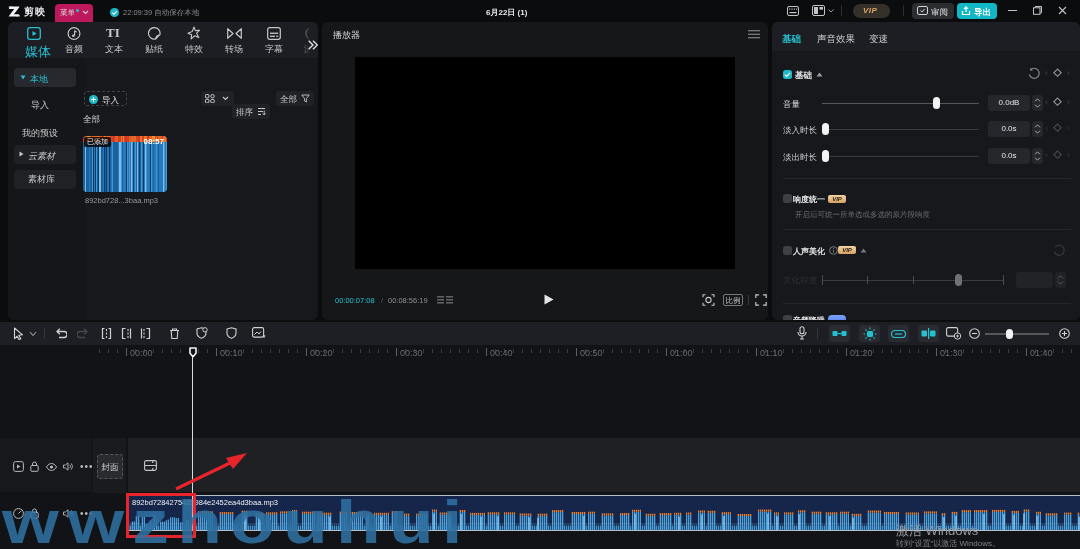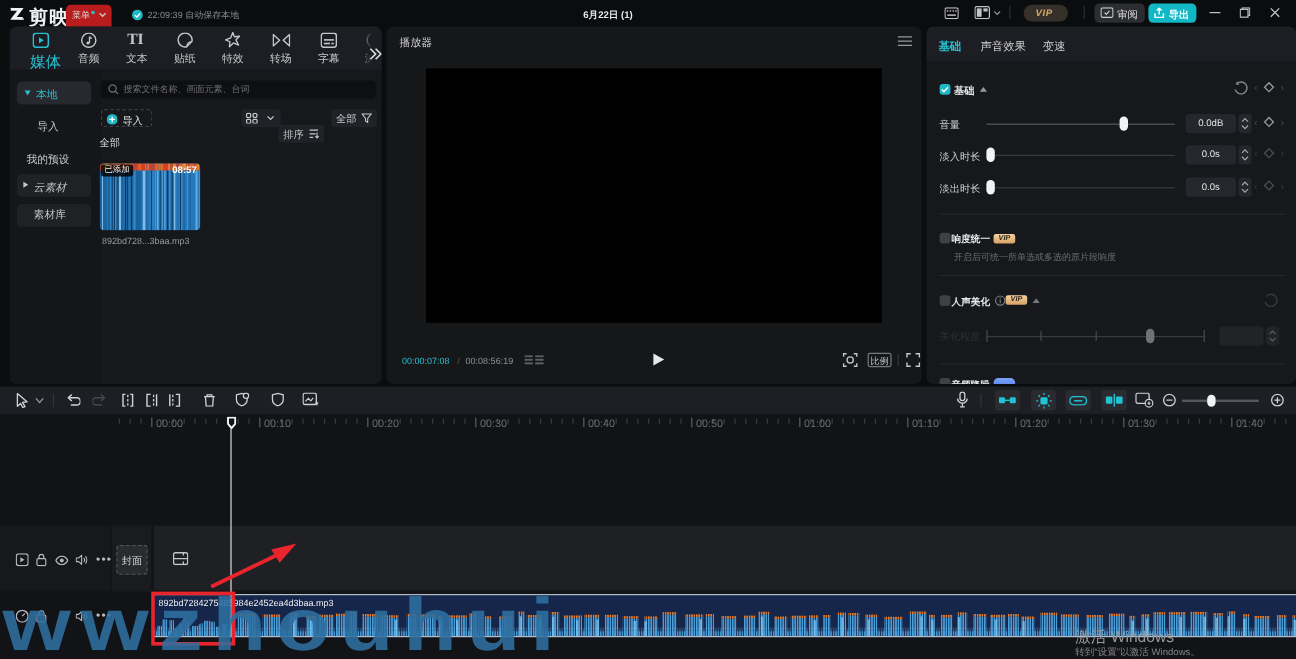--- a/index.html
+++ b/index.html
@@ -13,22 +13,22 @@
 <body>
 <div class="abs" style="left:0;top:0;width:1080px;height:549px;background:#0b0c0e;">
 
 <div class="abs" style="left:0;top:0;width:1080px;height:21px;background:#0b0c0e;">
 
   <svg class="abs" style="left:8px;top:6px" width="13" height="11" viewBox="0 0 13 11">
     <path d="M1.8 0.6 H11.6 L10 2.9 L5.9 8.2 H11.2 L10 10.4 H0.6 L2.2 8.2 L6.3 2.9 H0.8 Z" fill="#f2f3f4"></path>
         <rect x="0.8" y="0.6" width="3.4" height="1.1" fill="#f2f3f4"></rect>
         <rect x="8.6" y="9.3" width="3.4" height="1.1" fill="#f2f3f4"></rect>
   </svg>
-  <div class="abs" style="left:24px;top:5px;font-size:16px;font-weight:bold;color:#f0f1f2;letter-spacing:1px;">剪映</div>
-  <div class="abs" style="left:55px;top:4px;width:38px;height:25px;background:#b91c1c;border-radius:4px;">
+  <div class="abs" style="left:24px;top:5px;font-size:10px;font-weight:bold;color:#f0f1f2;letter-spacing:1px;">剪映</div>
+  <div class="abs" style="left:55px;top:4px;width:38px;height:25px;background:#be185d;border-radius:4px;">
     <span class="abs" style="left:5px;top:3.5px;font-size:7.5px;color:#d8d9da;">菜单</span>
     <span class="abs" style="left:21px;top:5px;width:3px;height:3px;background:#27c0d0;border-radius:50%;"></span>
     <svg class="abs" style="left:27px;top:6px" width="7" height="5" viewBox="0 0 7 5">
           <path d="M1 1 L3.5 3.5 L6 1" stroke="#c9cacc" stroke-width="1.2" fill="none"></path>
         </svg>
   </div>
   <svg class="abs" style="left:110px;top:8px" width="9" height="9" viewBox="0 0 9 9">
     <circle cx="4.5" cy="4.5" r="4.5" fill="#1fb8c9"></circle>
     <path d="M2.3 4.6 L4 6.2 L6.8 3.2" stroke="#fff" stroke-width="1.1" fill="none"></path>
   </svg>
@@ -143,27 +143,20 @@
   <div class="abs" style="left:23px;top:77px;font-size:9px;color:#c6c7c9;">导入</div>
   <div class="abs" style="left:14px;top:105px;font-size:9px;color:#c6c7c9;">我的预设</div>
   <div class="abs" style="left:6px;top:123px;width:62px;height:19px;background:#1f2125;border-radius:4px;"></div>
   <svg class="abs" style="left:11px;top:129px" width="5" height="6" viewBox="0 0 5 6">
         <path d="M0.5 0.5 V5.5 L4.5 3 Z" fill="#c6c7c9"></path>
       </svg>
   <div class="abs" style="left:20px;top:128px;font-size:9px;color:#c6c7c9;font-style:italic;">云素材</div>
   <div class="abs" style="left:6px;top:148px;width:62px;height:19px;background:#1f2125;border-radius:4px;"></div>
   <div class="abs" style="left:20px;top:151px;font-size:9px;color:#c6c7c9;">素材库</div>
 
-  <div class="abs" style="left:76px;top:45px;width:229px;height:15px;background:#0e0f11;border-radius:3px;">
-    <svg class="abs" style="left:6px;top:3px" width="9" height="9" viewBox="0 0 9 9">
-      <circle cx="3.8" cy="3.8" r="3" stroke="#6f7074" stroke-width="1" fill="none"></circle>
-      <path d="M6 6 L8.3 8.3" stroke="#6f7074" stroke-width="1"></path>
-    </svg>
-    <span class="abs" style="left:19px;top:3px;font-size:7.5px;color:#6f7074;">搜索文件名称、画面元素、台词</span>
-  </div>
   <div class="abs" style="left:76px;top:69px;width:43px;height:15px;border:1px dashed #43444a;border-radius:3px;">
     <svg class="abs" style="left:4px;top:2.5px" width="9" height="9" viewBox="0 0 9 9">
       <circle cx="4.5" cy="4.5" r="4.5" fill="#1fb8c9"></circle>
       <path d="M4.5 2.2 V6.8 M2.2 4.5 H6.8" stroke="#fff" stroke-width="1.1"></path>
     </svg>
     <span class="abs" style="left:17px;top:2.5px;font-size:8.5px;color:#e4e5e6;">导入</span>
   </div>
 
   <div class="abs" style="left:193px;top:69px;width:33px;height:15px;background:#202227;border-radius:3px;">
     <svg class="abs" style="left:4px;top:3px" width="10" height="9" viewBox="0 0 10 9">

